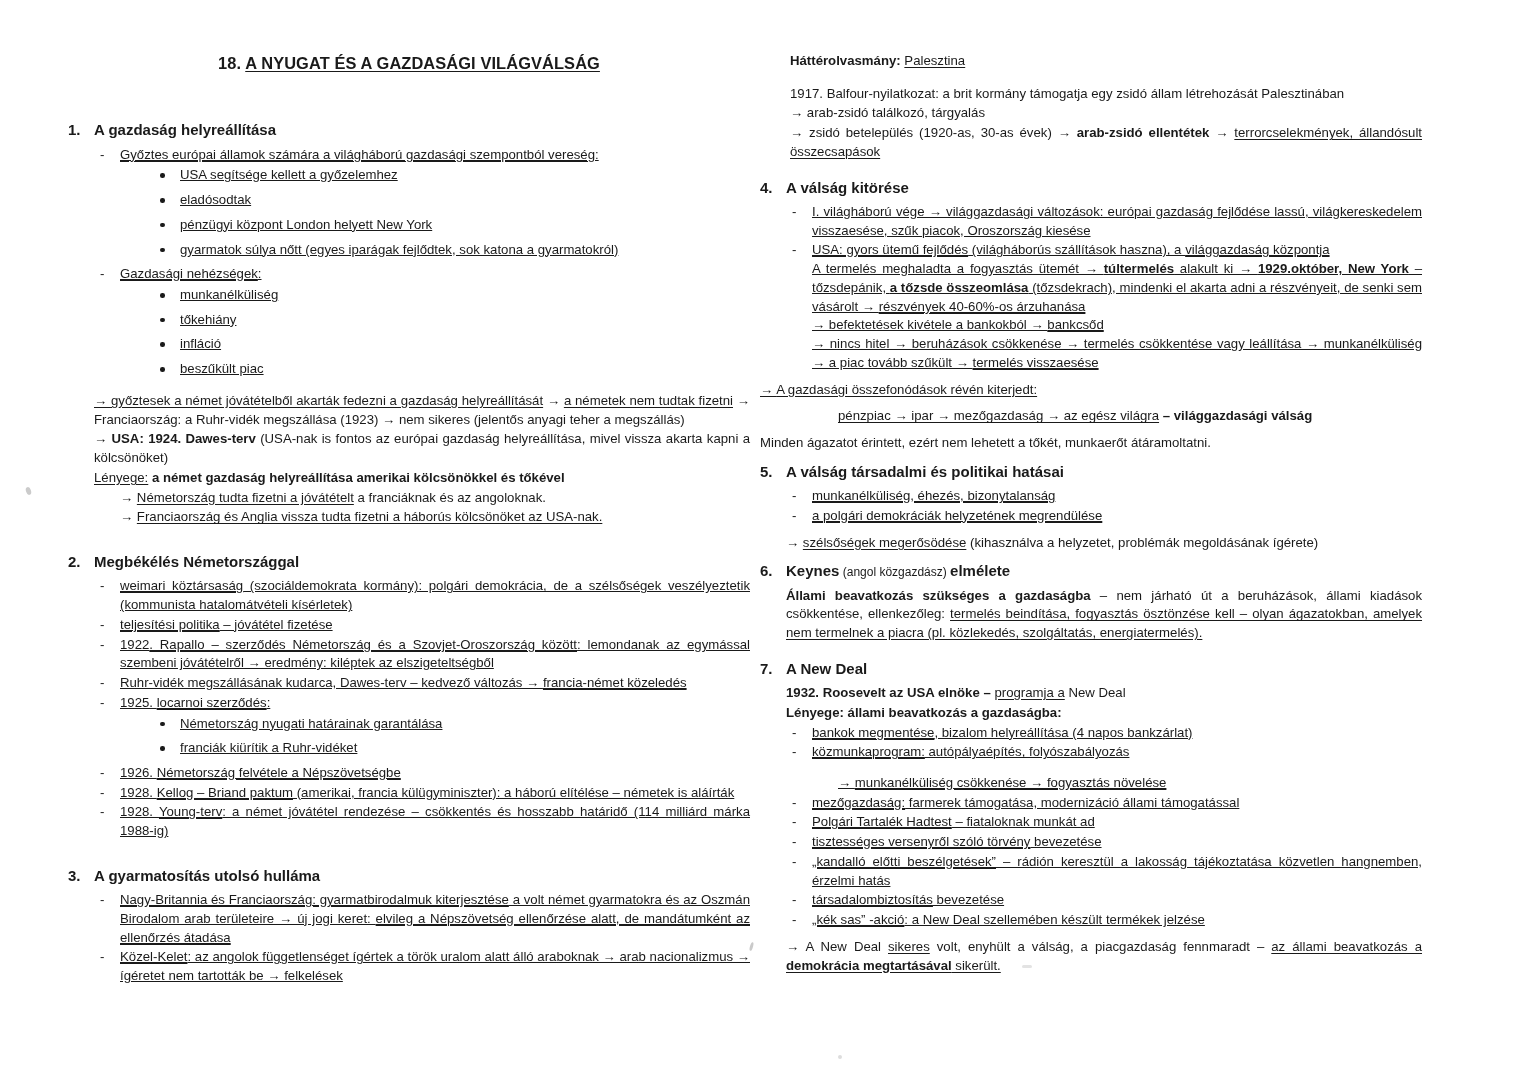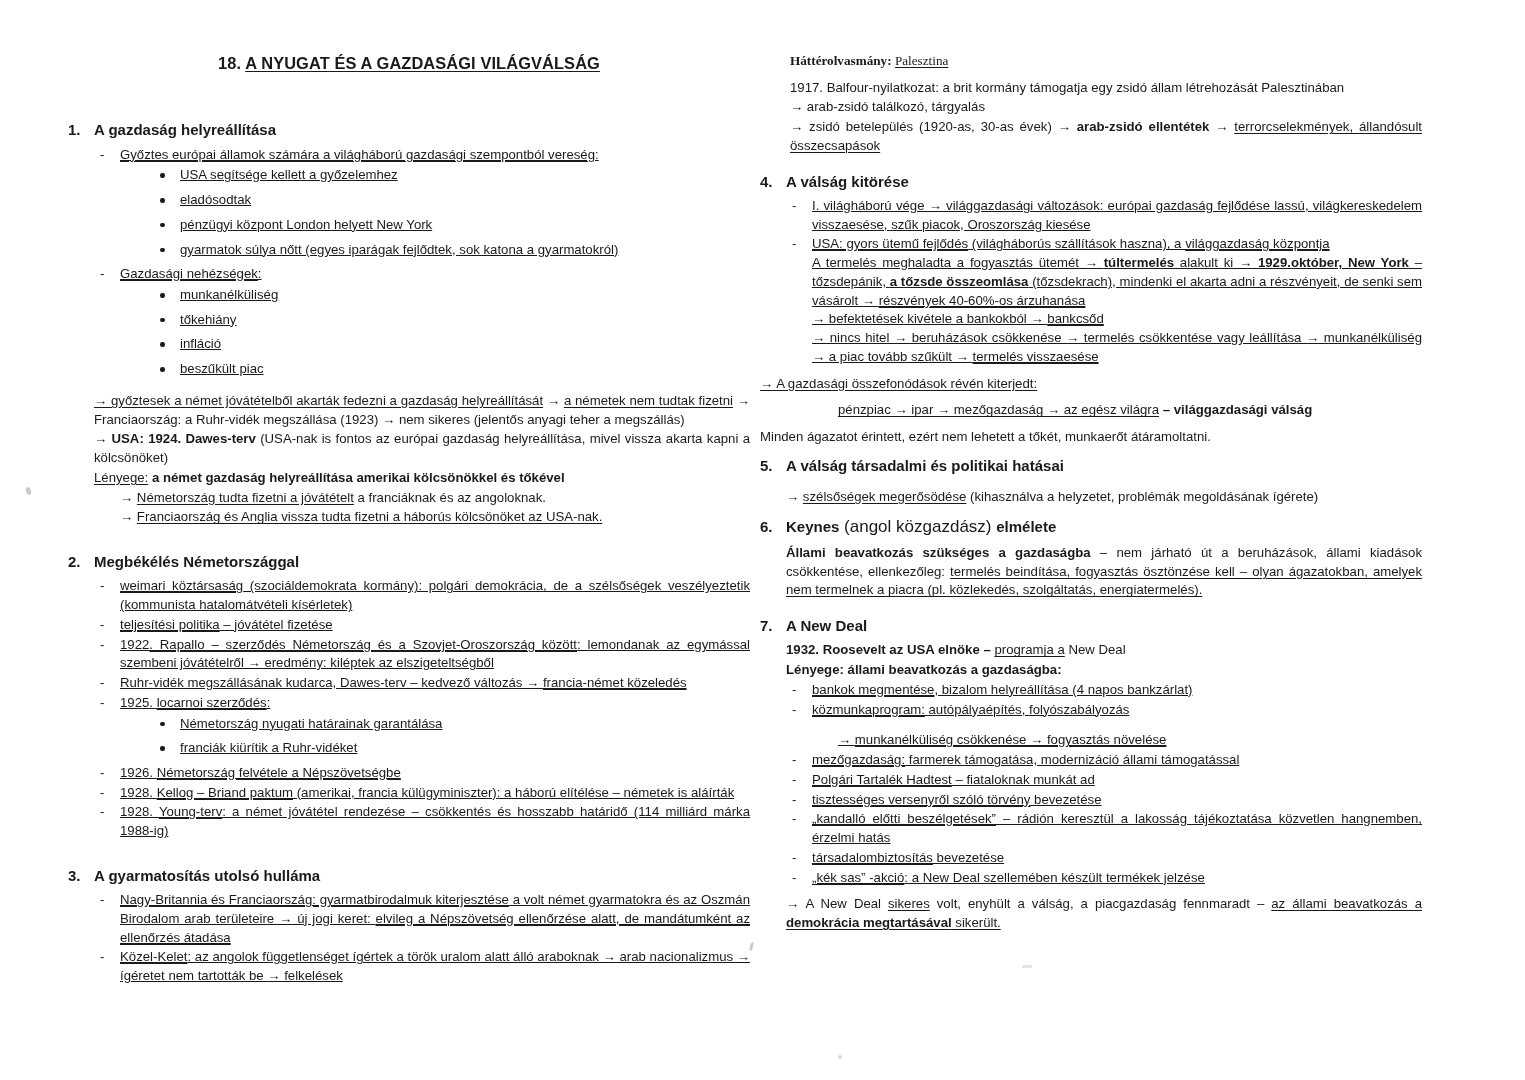--- a/index.html
+++ b/index.html
@@ -50,21 +50,21 @@
   
   .sec {
     display: flex;
     align-items: baseline;
     font-weight: bold;
     font-size: 15px;
     margin: 0 0 5px 0;
   }
   .sec .num  { width: 26px; flex: 0 0 26px; }
   .sec .stitle { }
-  .sec .small-note { font-weight: normal; font-size: 17px; }
+  .sec .small-note { font-weight: normal; font-size: 12px; }
 
   .sec-gap-top { margin-top: 24px; }
 
   
   ul.lvl1 {
     list-style: none;
     margin: 0;
     padding: 0 0 0 26px;
   }
   ul.lvl1 > li {
@@ -216,21 +216,21 @@
 
     <ul class="lvl1">
       <li><span class="u">Nagy-Britannia és Franciaország: gyarmatbirodalmuk kiterjesztése</span><span> a volt német gyarmatokra és az Oszmán Birodalom arab területeire → új jogi keret: </span><span class="u">elvileg a Népszövetség ellenőrzése alatt, de mandátumként az ellenőrzés átadása</span></li>
       <li><span class="u">Közel-Kelet</span><span>: az angolok függetlenséget ígértek a török uralom alatt álló araboknak → arab nacionalizmus → ígéretet nem tartották be → felkelések</span></li>
     </ul>
 
   </div>
 
   <div class="col col-right">
 
-    <p class="para ind-r" style="margin-bottom:8px;font-family:Liberation Serif, serif;"><span class="b">Háttérolvasmány:</span> <span class="u">Palesztina</span></p>
+    <p class="para ind-r" style="margin-bottom:14px;"><span class="b">Háttérolvasmány:</span> <span class="u">Palesztina</span></p>
 
     <p class="para ind-r">1917. Balfour-nyilatkozat: a brit kormány támogatja egy zsidó állam létrehozását Palesztinában</p>
     <p class="para ind-r">→ arab-zsidó találkozó, tárgyalás</p>
     <p class="para ind-r"><span>→ zsidó betelepülés (1920-as, 30-as évek) → </span><span class="b">arab-zsidó ellentétek</span><span> → </span><span class="u">terrorcselekmények, állandósult összecsapások</span></p>
 
     <div class="sp-m"></div>
 
     <div class="sec">
       <span class="num">4.</span>
       <span class="stitle">A válság kitörése</span>
@@ -258,20 +258,24 @@
 
     <p class="para ind0">Minden ágazatot érintett, ezért nem lehetett a tőkét, munkaerőt átáramoltatni.</p>
 
     <div class="sp-s"></div>
 
     <div class="sec">
       <span class="num">5.</span>
       <span class="stitle">A válság társadalmi és politikai hatásai</span>
     </div>
 
+    <ul class="lvl1">
+      <li><span class="u">munkanélküliség, éhezés, bizonytalanság</span></li>
+      <li><span class="u">a polgári demokráciák helyzetének megrendülése</span></li>
+    </ul>
 
     <div class="sp-s"></div>
 
     <p class="para ind1"><span>→ </span><span class="u">szélsőségek megerősödése</span><span> (kihasználva a helyzetet, problémák megoldásának ígérete)</span></p>
 
     <div class="sp-s"></div>
 
     <div class="sec">
       <span class="num">6.</span>
       <span class="stitle"><span>Keynes</span><span class="small-note"> (angol közgazdász) </span><span>elmélete</span></span>

